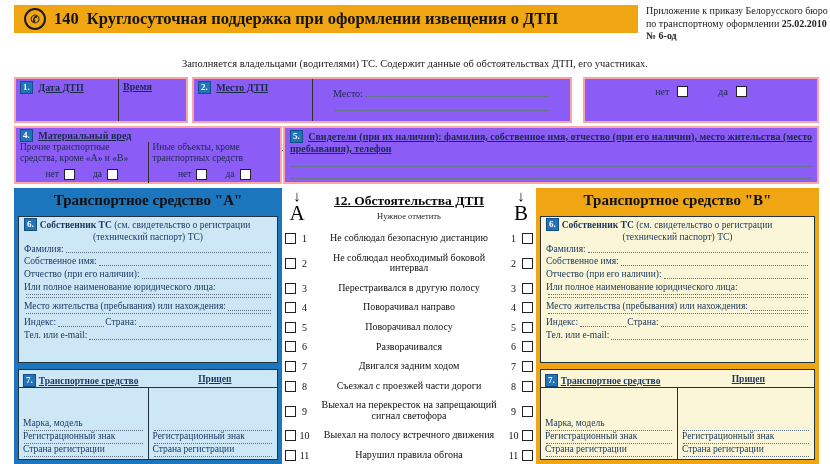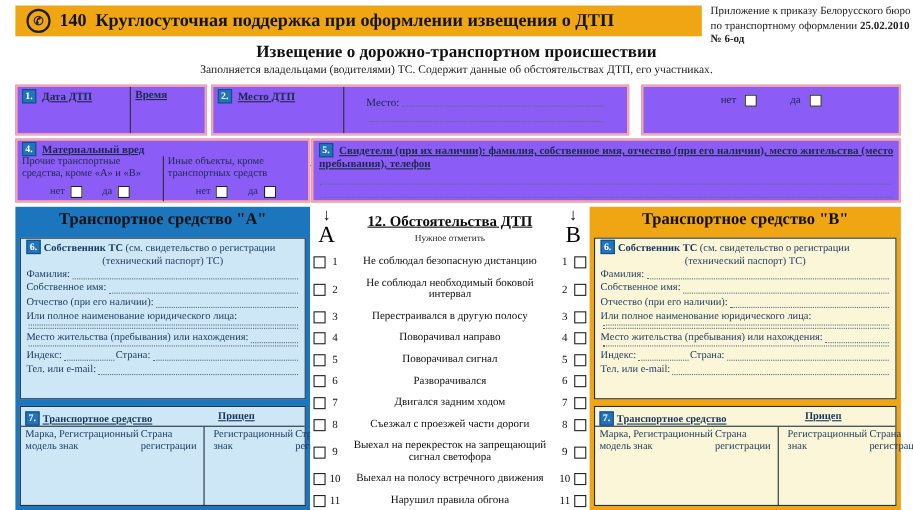--- a/index.html
+++ b/index.html
@@ -60,21 +60,21 @@
   .panel6 { top:28px; height:147px; padding:1px 5px; font-size:9.5px; }
   .panel7 { top:181px; height:91px; font-size:9.5px; }
   .p6t { line-height:12.5px; white-space:nowrap; }
   .p6t2 { text-align:center; line-height:11px; }
   .p6row { display:flex; align-items:flex-end; line-height:12.9px; white-space:nowrap; }
   .d52 { flex:0 0 46px; }
   .p7head { display:flex; border-bottom:1.4px solid #23323f; font-weight:bold; padding:4px 4px 0 4px;justify-content:center; }
   .p7head .l { flex:1.15; }
   .p7head .r { flex:1; text-align:center; }
   .p7body { display:flex; height:72px; }
-  .p7cell { flex:1; padding:2px 4px 3px 4px; display:flex; flex-direction:row; justify-content:space-between; }
+  .p7cell { flex:1; padding:2px 4px 3px 4px; display:flex; flex-direction:column; justify-content:flex-end; }
   .p7cell + .p7cell { border-left:1.4px solid #23323f; }
   .p7lab { line-height:11px; }
   .p7dots { height:1px; border-bottom:1.4px dotted #5c6e80; margin:0 1px; }
 
   
   .ab { position:absolute; top:2px; width:22px; text-align:center; color:#000; }
   #abA { left:4px; } #abB { right:4px; }
   .ab .arr { font-size:15px; font-weight:bold; line-height:13px; }
   .ab .ltr { font-size:21px; line-height:21px; }
   .c-title { margin-top:5px; text-align:center; font-weight:bold; font-size:13.5px; text-decoration:underline; color:#0d0d0d; }
@@ -93,21 +93,20 @@
   <div class="banner">
     <span class="phone-circle">✆</span>
     <span>140</span>
     <span>Круглосуточная поддержка при оформлении извещения о ДТП</span>
   </div>
   <div class="annex">
     <span>Приложение к приказу Белорусского бюро по</span>
     <span>транспортному оформлении</span>
     <b>25.02.2010 № 6-од</b>
   </div>
-  <div class="form-title">Извещение о дорожно-транспортном происшествии</div>
   <div class="form-subtitle">Заполняется владельцами (водителями) ТС. Содержит данные об обстоятельствах ДТП, его участниках.</div>
 
   <div class="tbox" id="box1">
     <div class="c1">
       <span class="bdg">1.</span>
       <span class="ul">Дата ДТП</span>
     </div>
     <div class="c2">
       <span class="ul">Время</span>
     </div>
@@ -295,21 +294,21 @@
       <div class="c-row">
           <span class="cb"></span>
           <span class="cnum">4</span>
           <span class="ctext">Поворачивал направо</span>
           <span class="cnum">4</span>
           <span class="cb"></span>
         </div>
       <div class="c-row">
           <span class="cb"></span>
           <span class="cnum">5</span>
-          <span class="ctext">Поворачивал сигнал</span>
+          <span class="ctext">Поворачивал полосу</span>
           <span class="cnum">5</span>
           <span class="cb"></span>
         </div>
       <div class="c-row">
           <span class="cb"></span>
           <span class="cnum">6</span>
           <span class="ctext">Разворачивался</span>
           <span class="cnum">6</span>
           <span class="cb"></span>
         </div>

